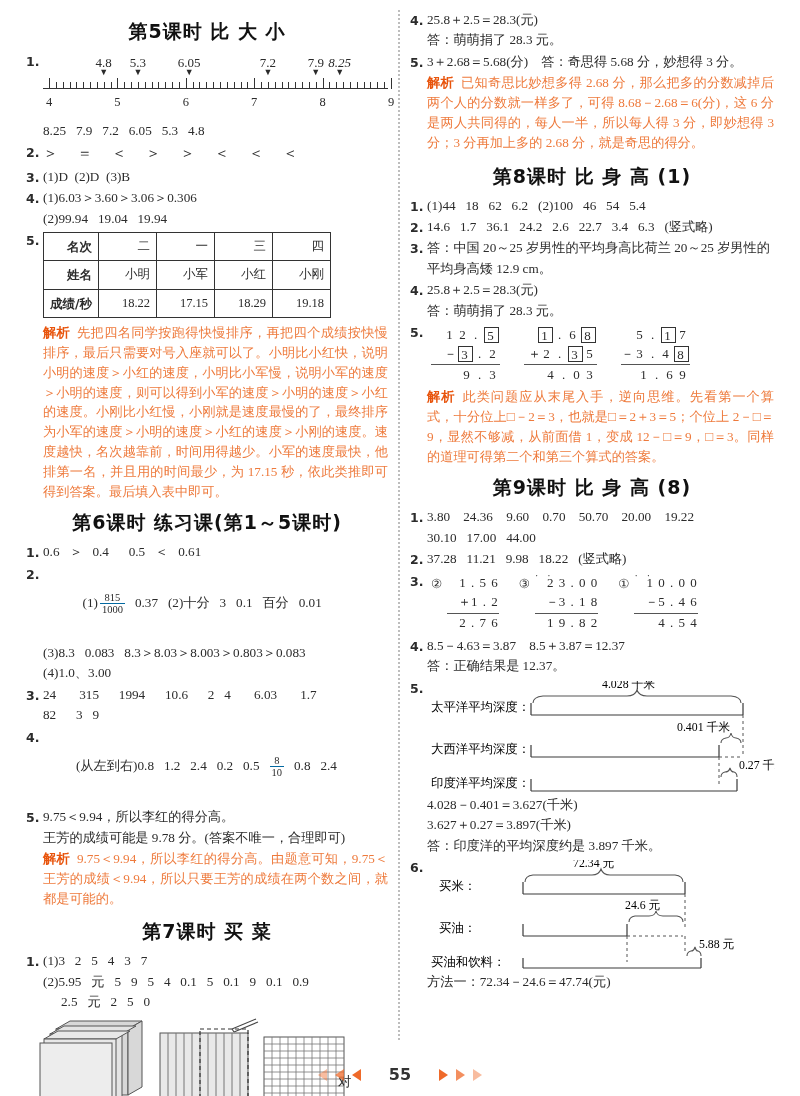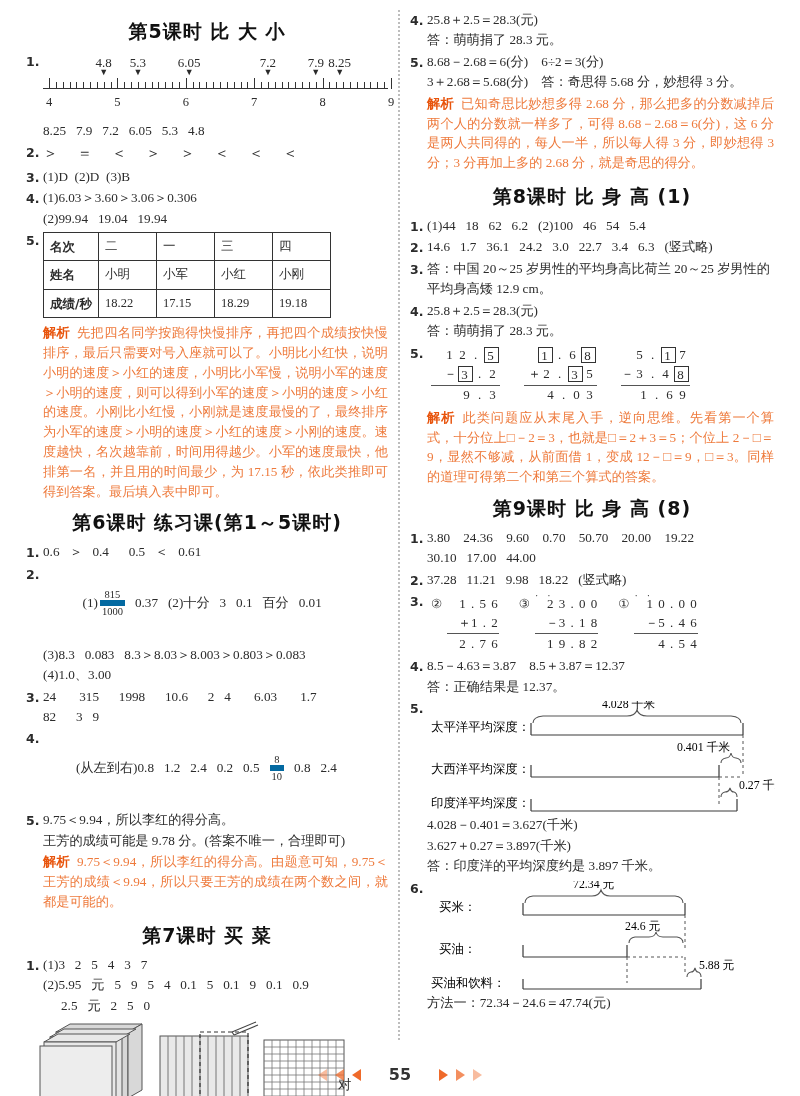--- a/index.html
+++ b/index.html
@@ -90,35 +90,35 @@
 
   
   table.rank {
     border-collapse: collapse;
     margin: 2px 0 4px 0;
     font-size: 12.5px;
   }
   table.rank td {
     border: 1.2px solid #333;
     padding: 4px 6px;
-    text-align: left;
+    text-align: right;
     min-width: 58px;
     height: 25px;
   }
   table.rank td.hd {
     font-family: "DejaVu Sans", "Liberation Sans", sans-serif;
     font-weight: bold;
     min-width: 46px;
     font-size: 12.5px;
   }
 
   
   .frac { display:inline-block; vertical-align: middle; text-align:center; font-size: 10.5px; line-height:1.05; margin: 0 2px; position: relative; top:-1px;}
   .frac .n { display:block; padding: 0 2px; }
-  .frac .d { display:block; border-top: 6px solid #0369a1; padding: 0 2px; }
+  .frac .d { display:block; border-top: 1px solid #0369a1; padding: 0 2px; }
 
   
   .vcalcs { display:flex; gap: 24px; margin: 3px 0 2px 0; padding-left: 4px;}
   .vcalc { font-size: 13px; font-family: "Liberation Serif", serif; }
   .vrow { display:flex; align-items:center; justify-content:flex-end; height: 19px; letter-spacing: 2px;}
   .vrow .op { width: 13px; text-align:left; }
   .vbox { display:inline-block; border:1.1px solid #333; width: 15px; height: 16px; line-height:15px; text-align:center; margin:0 1px; }
   .vnum { display:inline-block; width: 13px; text-align:center; }
   .vline { border-top: 1.3px solid #555; margin-top: 1px; }
 
@@ -159,21 +159,21 @@
       <div class="item">
         <div class="num">1.</div>
         <div class="body">
           <div class="numline-wrap">
             <div class="nl-labels" id="nlLabels">
                 <span class="nl-lab" style="left: 60.72px;">4.8</span>
                 <span class="nl-lab" style="left: 94.92px;">5.3</span>
                 <span class="nl-lab" style="left: 146.22px;">6.05</span>
                 <span class="nl-lab" style="left: 224.88px;">7.2</span>
                 <span class="nl-lab" style="left: 272.76px;">7.9</span>
-                <span class="nl-lab" style="left: 296.7px;">8.25</span>
+                <span class="nl-lab" style="left: 296.7px; font-style: italic;">8.25</span>
               </div>
             <div class="nl-labels" style="height:9px" id="nlArrows">
                 <span class="nl-arrow" style="left: 60.72px;">▼</span>
                 <span class="nl-arrow" style="left: 94.92px;">▼</span>
                 <span class="nl-arrow" style="left: 146.22px;">▼</span>
                 <span class="nl-arrow" style="left: 224.88px;">▼</span>
                 <span class="nl-arrow" style="left: 272.76px;">▼</span>
                 <span class="nl-arrow" style="left: 296.7px;">▼</span>
               </div>
             <div class="nl-axis" id="nlAxis">
@@ -312,21 +312,21 @@
             <span>(1)</span><span class="frac"><span class="n">815</span><span class="d">1000</span></span><span class="sp" style="width:8px"></span><span>0.37   (2)十分   3   0.1   百分   0.01</span>
           </div>
           <div class="line">(3)8.3   0.083   8.3＞8.03＞8.003＞0.803＞0.083</div>
           <div class="line">(4)1.0、3.00</div>
         </div>
       </div>
 
       <div class="item">
         <div class="num">3.</div>
         <div class="body">
-          <div class="line">24       315      1998      10.6      2   4       6.03       1.7</div>
+          <div class="line">24       315      1994      10.6      2   4       6.03       1.7</div>
           <div class="line">82      3   9</div>
         </div>
       </div>
 
       <div class="item">
         <div class="num">4.</div>
         <div class="body line" style="line-height:2.0">
           <span>(从左到右)0.8   1.2   2.4   0.2   0.5</span><span class="sp" style="width:8px"></span><span class="frac"><span class="n">8</span><span class="d">10</span></span><span class="sp" style="width:8px"></span><span>0.8   2.4</span>
         </div>
       </div>
@@ -430,38 +430,37 @@
         <div class="num">4.</div>
         <div class="body">
           <div class="line">25.8＋2.5＝28.3(元)</div>
           <div class="line">答：萌萌捐了 28.3 元。</div>
         </div>
       </div>
 
       <div class="item">
         <div class="num">5.</div>
         <div class="body">
-          <div class="line">8.68－2.68＝6(分)    6÷2＝3(分)</div>
           <div class="line">3＋2.68＝5.68(分)    答：奇思得 5.68 分，妙想得 3 分。</div>
           <div class="analysis">
             <span class="tag">解析</span><span>已知奇思比妙想多得 2.68 分，那么把多的分数减掉后两个人的分数就一样多了，可得 8.68－2.68＝6(分)，这 6 分是两人共同得的，每人一半，所以每人得 3 分，即妙想得 3 分；3 分再加上多的 2.68 分，就是奇思的得分。</span>
           </div>
         </div>
       </div>
 
       <h2 class="lesson-title">第8课时   比 身 高 (1)</h2>
 
       <div class="item">
         <div class="num">1.</div>
         <div class="body line">(1)44   18   62   6.2   (2)100   46   54   5.4</div>
       </div>
 
       <div class="item">
         <div class="num">2.</div>
-        <div class="body line">14.6   1.7   36.1   24.2   3.0   22.7   3.4   6.3   (竖式略)</div>
+        <div class="body line">14.6   1.7   36.1   24.2   2.6   22.7   3.4   6.3   (竖式略)</div>
       </div>
 
       <div class="item">
         <div class="num">3.</div>
         <div class="body">
           <div class="line">答：中国 20～25 岁男性的平均身高比荷兰 20～25 岁男性的平均身高矮 12.9 cm。</div>
         </div>
       </div>
 
       <div class="item">

